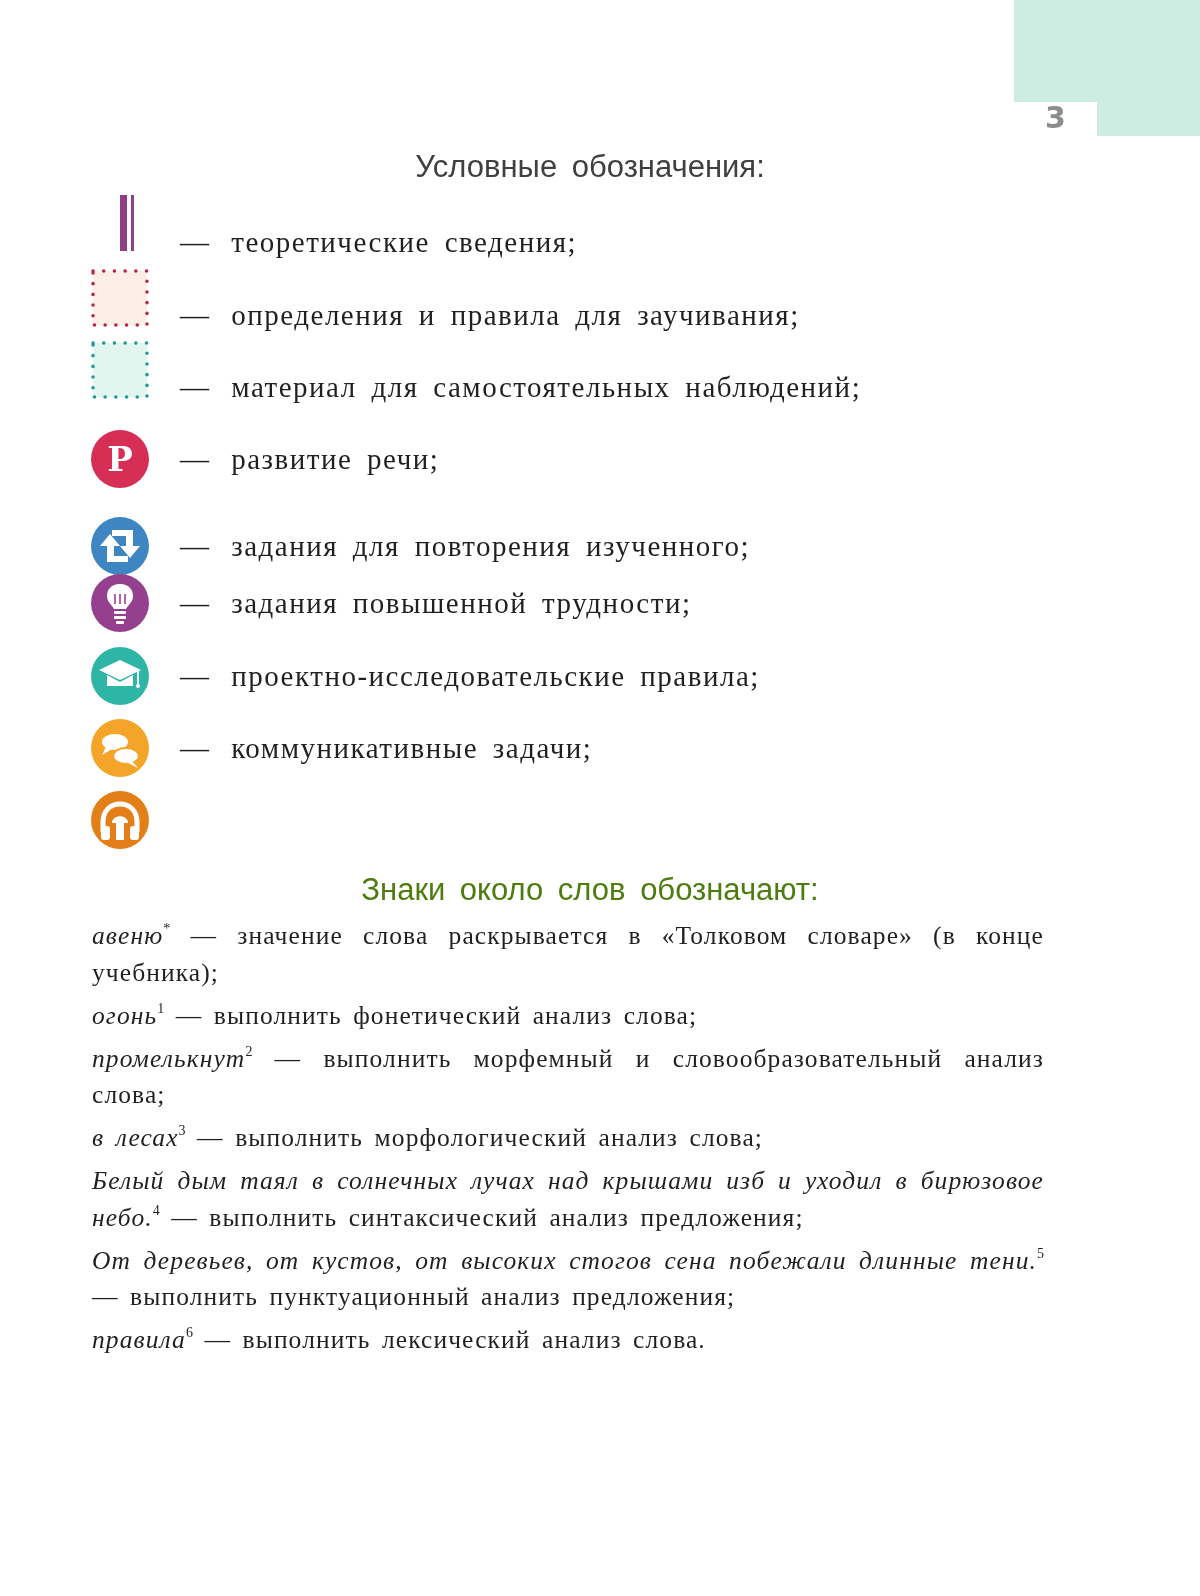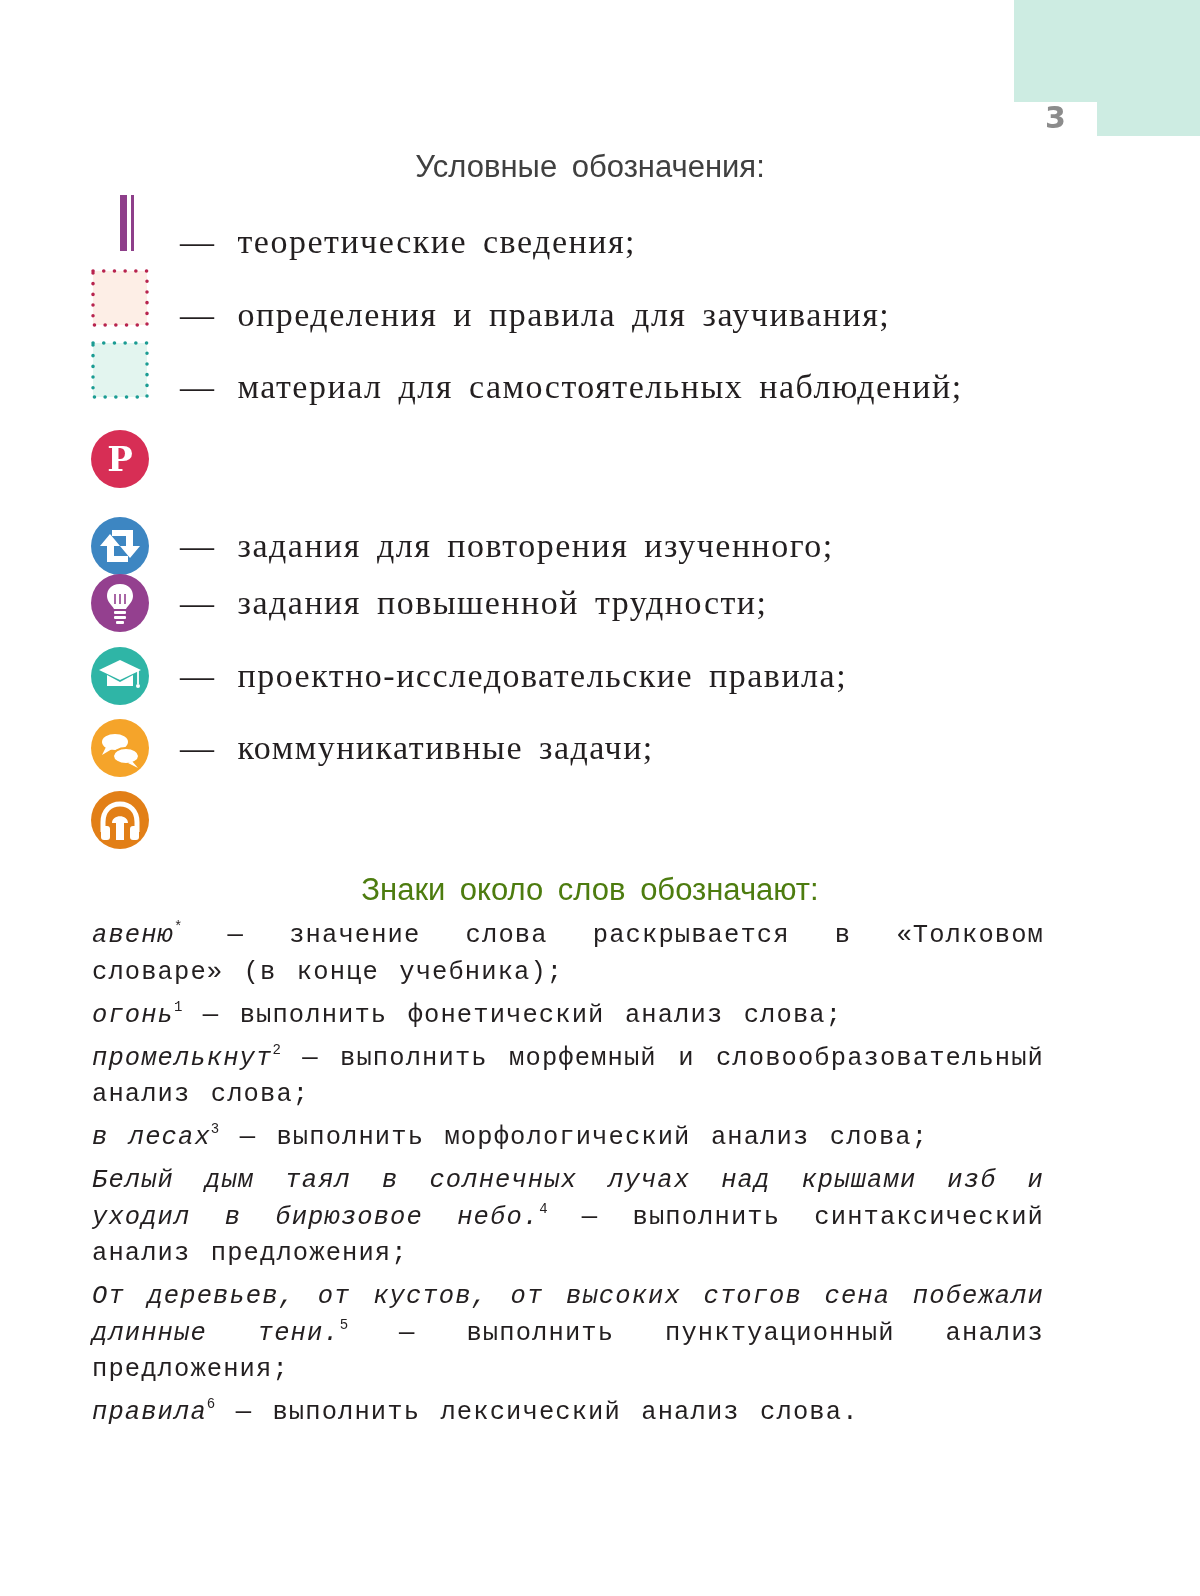--- a/index.html
+++ b/index.html
@@ -33,28 +33,28 @@
   .legend-row {
     position: absolute; left: 90px; height: 60px; width: 1000px;
   }
   .legend-icon {
     position: absolute; left: 0; top: 0; width: 60px; height: 60px;
   }
   .legend-text {
     position: absolute; left: 90px; top: 50%;
     transform: translateY(-50%);
     font-family: "Liberation Serif", "DejaVu Serif", serif;
-    font-size: 34px; letter-spacing: 1.5px; word-spacing: 6px;
+    font-size: 29px; letter-spacing: 1.5px; word-spacing: 6px;
     white-space: nowrap;
   }
   .legend-text .dash { margin-right: 6px; }
 
   .signs {
     position: absolute; left: 92px; top: 918px; width: 952px;
-    font-family: Liberation Mono, monospace;
+    font-family: Liberation Serif, serif;
     font-size: 25.5px; line-height: 36.5px;
     letter-spacing: 1.1px; word-spacing: 4px;
     text-align: justify;
   }
   .signs p { margin: 0 0 6.5px 0; }
   .signs .it { font-style: italic; }
   .signs sup { font-size: 14px; line-height: 0; vertical-align: 11px; letter-spacing: 0; }
 </style>
 </head>
 <body>
@@ -87,20 +87,21 @@
     <rect x="3" y="3" width="54" height="54" fill="none" stroke="#1b9c93" stroke-width="3.5" stroke-linecap="round" stroke-dasharray="0.1 10.6"></rect>
   </svg>
   <div class="legend-text" style="top:47px;"><span class="dash">—</span> <span>материал для самостоятельных наблюдений;</span></div>
 </div>
 
 <div class="legend-row" style="top:429px;">
   <svg class="legend-icon" viewBox="0 0 60 60">
     <circle cx="30" cy="30" r="29" fill="#d72e55"></circle>
     <text x="30" y="42" text-anchor="middle" font-family="DejaVu Serif, serif" font-weight="bold" font-size="34" fill="#ffffff">Р</text>
   </svg>
+  <div class="legend-text"><span class="dash">—</span> <span>развитие речи;</span></div>
 </div>
 
 <div class="legend-row" style="top:516px;">
   <svg class="legend-icon" viewBox="0 0 60 60">
     <circle cx="30" cy="30" r="29" fill="#3d86c2"></circle>
     <path d="M10 30 L20 18 L30 30 L24 30 L24 40 L38 40 L38 46 L17 46 L17 30 Z" fill="#ffffff"></path>
     <path d="M50 30 L40 42 L30 30 L36 30 L36 20 L22 20 L22 14 L43 14 L43 30 Z" fill="#ffffff"></path>
   </svg>
   <div class="legend-text"><span class="dash">—</span> <span>задания для повторения изученного;</span></div>
 </div>

